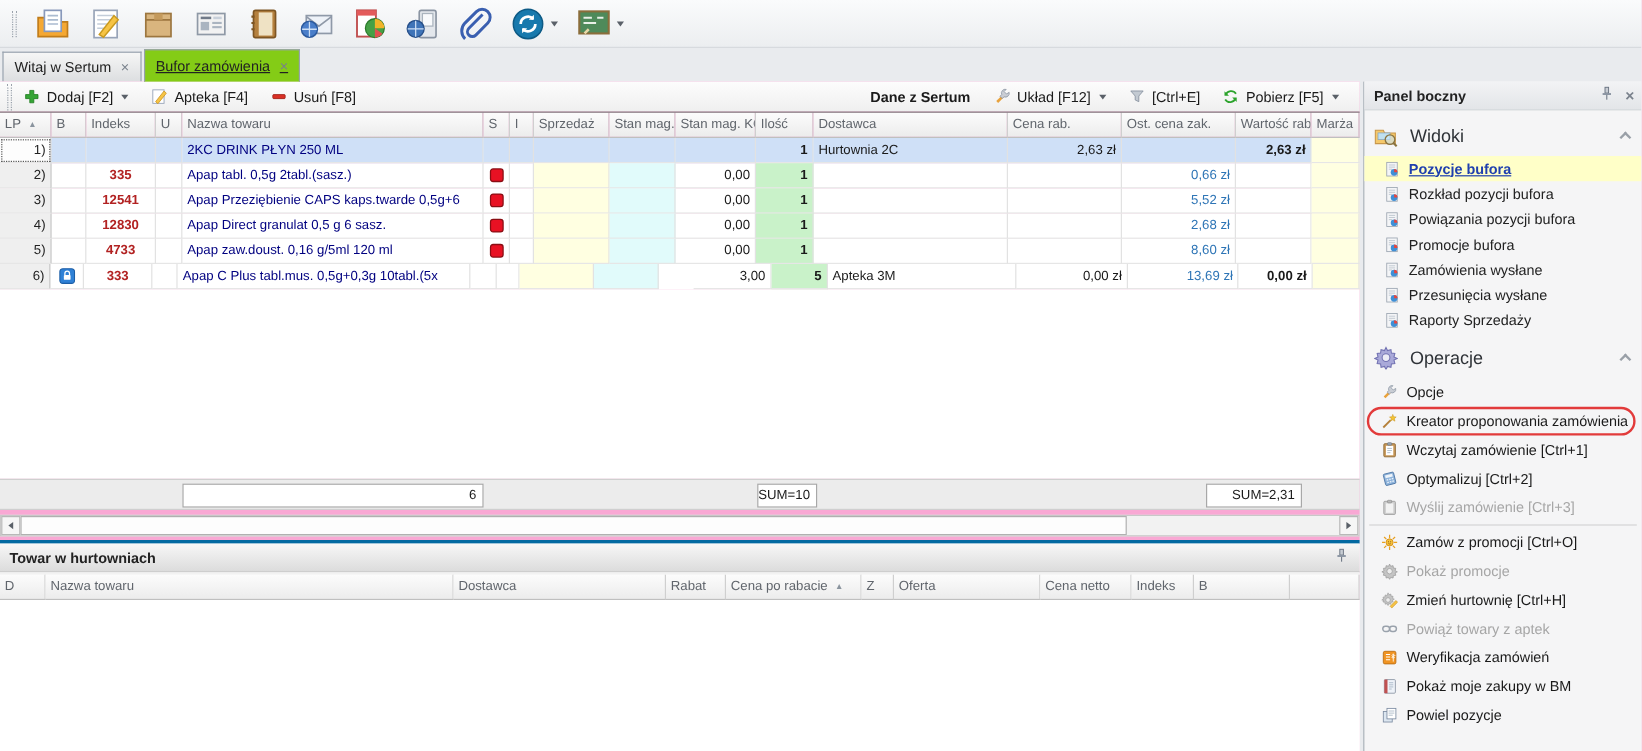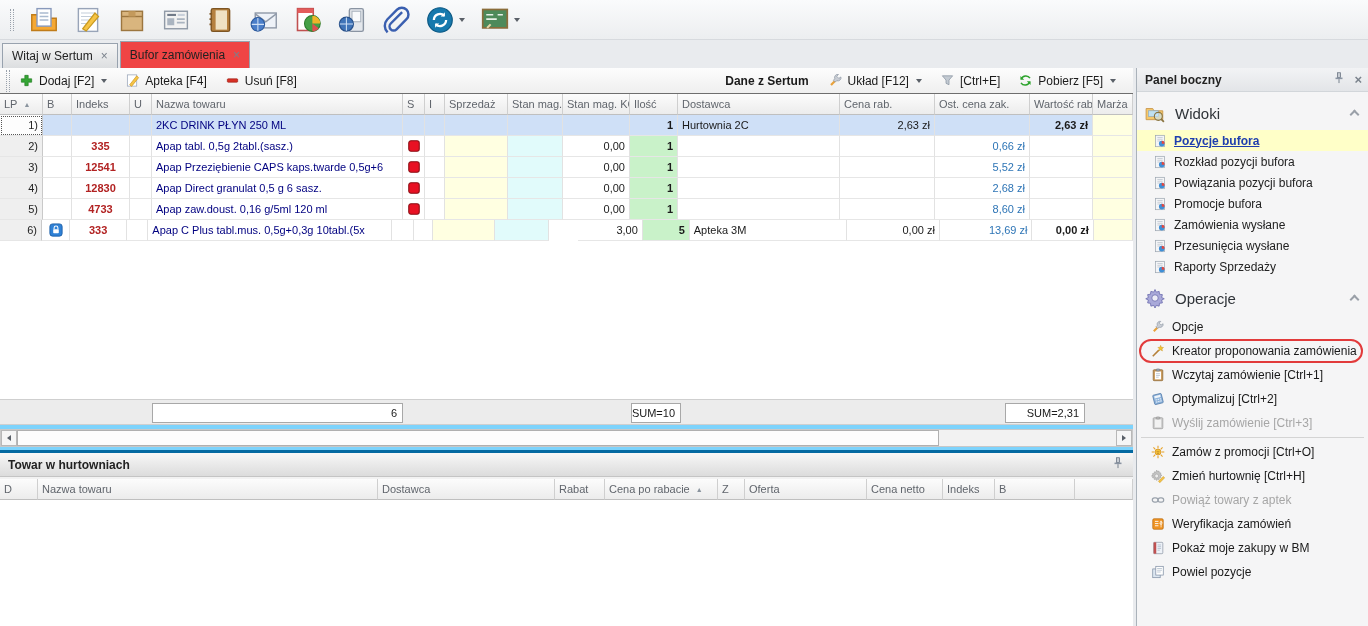--- a/index.html
+++ b/index.html
@@ -19,26 +19,26 @@
   .icn-20 svg { width:20px; height:20px; }
   .icn-14 svg { width:14px; height:14px; }
   .caret { width:0; height:0; border-left:3.5px solid transparent; border-right:3.5px solid transparent; border-top:4px solid #5a6068; margin-left:2px; }
 
   
   .tabs { position:absolute; left:0; top:40px; width:1368px; height:28px; background:#e9ebee;
           display:flex; align-items:flex-end; padding-left:2px; }
   .tab { height:25px; display:flex; align-items:center; gap:8px; padding:0 9px;
          border:1px solid #98a2ae; border-bottom:none; margin-right:2px;
          background:linear-gradient(#f6f6f6,#dcdee0); font-size:12px; color:#222; }
-  .tab.active { background:#ef4444; height:27px; position:relative; z-index:2; }
+  .tab.active { background:#84cc16; height:27px; position:relative; z-index:2;text-decoration:underline; }
   .tab-close { color:#7a828c; font-size:12px; line-height:1; cursor:default; }
   .tab-close::before { content:"\00D7"; }
 
   
-  .left { position:absolute; left:0; top:68px; width:1133px; height:558px; background:#7dd3fc; }
+  .left { position:absolute; left:0; top:68px; width:1133px; height:558px; background:#f9a8d4; }
 
   .gtb { position:absolute; left:0; top:0; width:1133px; height:26px;
          background:linear-gradient(#fdfdfd,#efefef); border-bottom:1px solid #6e6e6e;
          display:flex; align-items:center; padding-left:6px; font-size:12px; }
   .gtb-group { display:flex; align-items:center; gap:4px; }
   .gtb-btn { display:flex; align-items:center; gap:5px; padding:2px 7px; border-radius:2px; color:#1a1a1a; }
   .gtb-right { margin-left:auto; display:flex; align-items:center; gap:4px; padding-right:10px; }
   .gtb-label { font-weight:bold; margin-right:8px; }
 
   
@@ -739,20 +739,29 @@
                 <path d="M8 .8v3M8 12.2v3M.8 8h3M12.2 8h3M2.8 2.8l2.1 2.1M11.1 11.1l2.1 2.1M13.2 2.8l-2.1 2.1M4.9 11.1l-2.1 2.1"></path>
               </g>
               <circle cx="8" cy="8" r="3.4" fill="#f6c23a" stroke="#d08a18" stroke-width=".8"></circle>
               <circle cx="7" cy="7.3" r=".5" fill="#7a4a10"></circle>
               <circle cx="9" cy="7.3" r=".5" fill="#7a4a10"></circle>
               <path d="M6.8 9c.8.7 1.6.7 2.4 0" fill="none" stroke="#7a4a10" stroke-width=".6"></path>
             </svg>
           </span>
           <span>Zamów z promocji [Ctrl+O]</span>
         </div>
+        <div class="op-item disabled">
+          <span class="icn icn-14">
+            <svg viewBox="0 0 16 16">
+              <path d="M8 1.2l1 2.1 2.3-.6.3 2.3 2.3.3-.6 2.3 2.1 1-2.1 1 .6 2.3-2.3.3-.3 2.3-2.3-.6-1 2.1-1-2.1-2.3.6-.3-2.3-2.3-.3.6-2.3-2.1-1 2.1-1-.6-2.3 2.3-.3.3-2.3 2.3.6Z" fill="#c4c4c4" stroke="#9a9a9a" stroke-width=".7"></path>
+              <circle cx="8" cy="8" r="2.6" fill="#ededed" stroke="#9a9a9a" stroke-width=".7"></circle>
+            </svg>
+          </span>
+          <span>Pokaż promocje</span>
+        </div>
         <div class="op-item">
           <span class="icn icn-14">
             <svg viewBox="0 0 16 16">
               <path d="M6.5 1.2l.8 1.7 1.9-.5.2 1.9 1.9.2-.5 1.9 1.7.8-1.7.8.5 1.9-1.9.2-.2 1.9-1.9-.5-.8 1.7-.8-1.7-1.9.5-.2-1.9-1.9-.2.5-1.9L.5 8l1.7-.8-.5-1.9 1.9-.2.2-1.9 1.9.5Z" fill="#c4c4c4" stroke="#9a9a9a" stroke-width=".6"></path>
               <circle cx="6.5" cy="8" r="2.2" fill="#ededed" stroke="#9a9a9a" stroke-width=".6"></circle>
               <path d="M8.5 14 14 8.5l1.6 1.6L10.1 15.6Z" fill="#f6c445" stroke="#c9921f" stroke-width=".6"></path>
             </svg>
           </span>
           <span>Zmień hurtownię [Ctrl+H]</span>
         </div>

